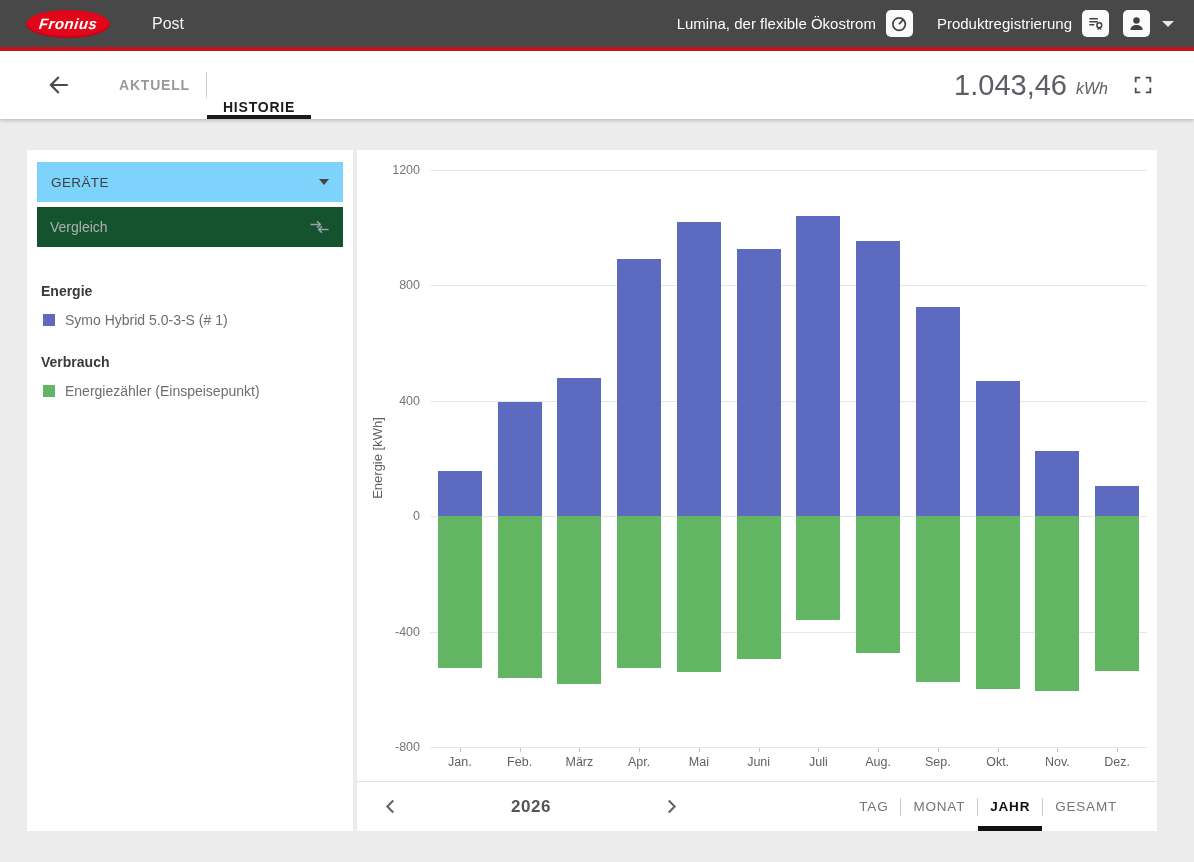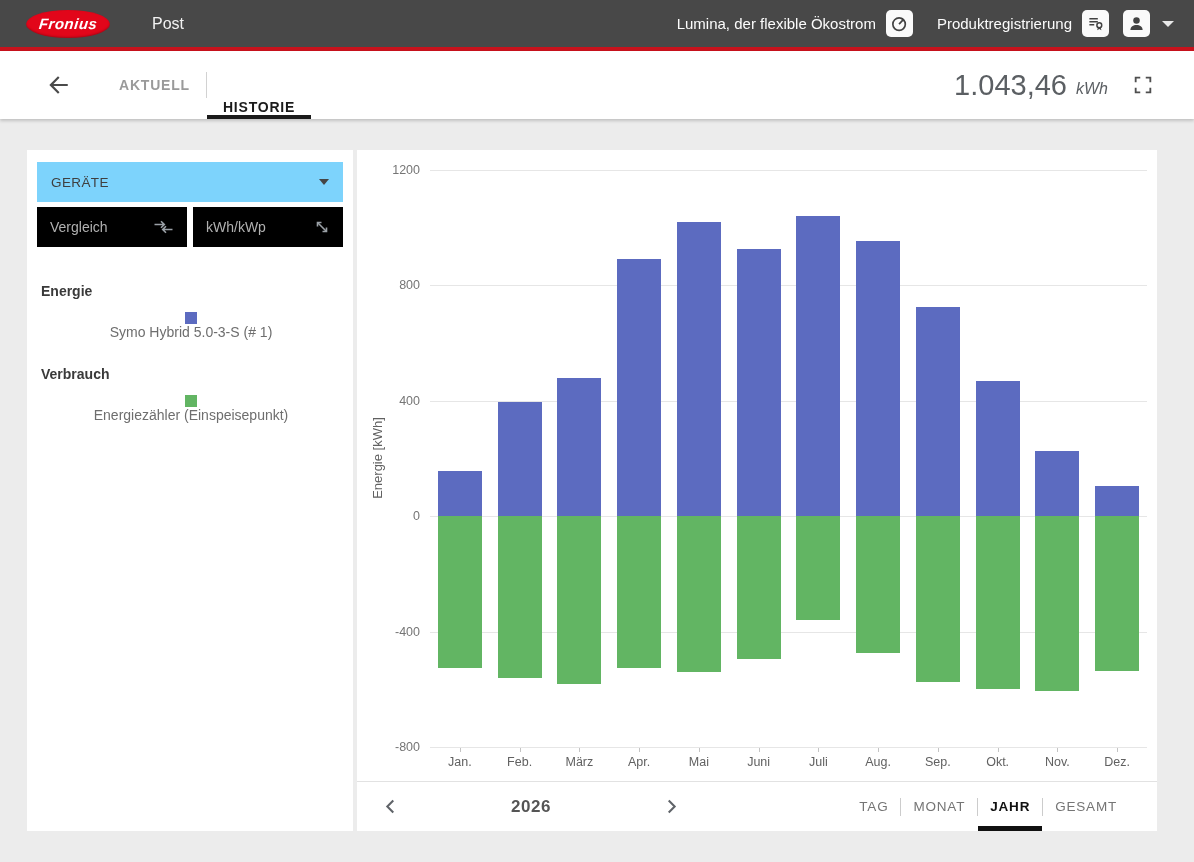--- a/index.html
+++ b/index.html
@@ -75,29 +75,29 @@
 
   .dev-btn {
     height:40px; background:#7dd3fc; display:flex; align-items:center;
     justify-content:space-between; padding:0 14px; cursor:pointer;
   }
   .dev-btn span { font-size:13.5px; letter-spacing:.4px; color:#3f3f3f; }
   .dd-caret { width:0; height:0; border-left:5.5px solid transparent;
     border-right:5.5px solid transparent; border-top:6px solid #454545; }
   .btn-row { display:flex; gap:6px; margin-top:5px; }
   .gbtn {
-    flex:1; height:40px; background:#000000; display:flex; align-items:center;
+    flex:1; height:40px; background:#14532d; display:flex; align-items:center;
     justify-content:space-between; padding:0 13px; cursor:pointer;
   }
   .gbtn span { font-size:14px; color:#b0b0b0; }
 
   .legend { margin:36px 4px 0 4px; }
   .legend h3 { font-size:14px; color:#3a3a3a; font-weight:bold; }
-  .legend .item { display:flex; align-items:center; margin:13px 0 26px 2px;
-    font-size:14px; color:#6e6e6e;flex-direction:column; }
+  .legend .item { display:flex; align-items:center; gap:10px; margin:13px 0 26px 2px;
+    font-size:14px; color:#6e6e6e; }
   .swatch { width:12px; height:12px; flex:0 0 12px; }
 
   
   .chart-panel { flex:1; position:relative; }
   .plot { position:absolute; left:73px; top:20px; width:717px; height:577px; }
   .gridline { position:absolute; left:0; right:0; height:1px; background:#e6e6e6; z-index:1; }
   .bar { position:absolute; width:44px; transform:translateX(-50%); z-index:2; }
   .yaxis { position:absolute; left:0; top:20px; width:63px; height:577px; }
   .ytick { position:absolute; right:0; transform:translateY(-50%);
     font-size:12.5px; color:#757575; }
@@ -194,28 +194,20 @@
     <div class="dev-btn">
       <span>GERÄTE</span>
       <span class="dd-caret"></span>
     </div>
     <div class="btn-row">
       <div class="gbtn">
         <span>Vergleich</span>
         <svg width="21" height="14" viewBox="0 0 21 14">
           <path d="M1.5 4.5h9.5 M8 1.2l3.3 3.3L8 7.8" fill="none" stroke="#9aa0a6" stroke-width="1.6"></path>
           <path d="M19.5 9.5H10 M13 6.2 9.7 9.5 13 12.8" fill="none" stroke="#9aa0a6" stroke-width="1.6"></path>
-        </svg>
-      </div>
-      <div class="gbtn">
-        <span>kWh/kWp</span>
-        <svg width="16" height="16" viewBox="0 0 16 16">
-          <path d="M3.5 3.5l9 9" fill="none" stroke="#9aa0a6" stroke-width="1.6"></path>
-          <path d="M8.5 12.5h4v-4" fill="none" stroke="#9aa0a6" stroke-width="1.6"></path>
-          <path d="M7.5 3.5h-4v4" fill="none" stroke="#9aa0a6" stroke-width="1.6"></path>
         </svg>
       </div>
     </div>
 
     <div class="legend">
       <h3>Energie</h3>
       <div class="item">
         <span class="swatch" style="background: rgb(92, 107, 192);"></span>
         <span>Symo Hybrid 5.0-3-S (# 1)</span>
       </div>

